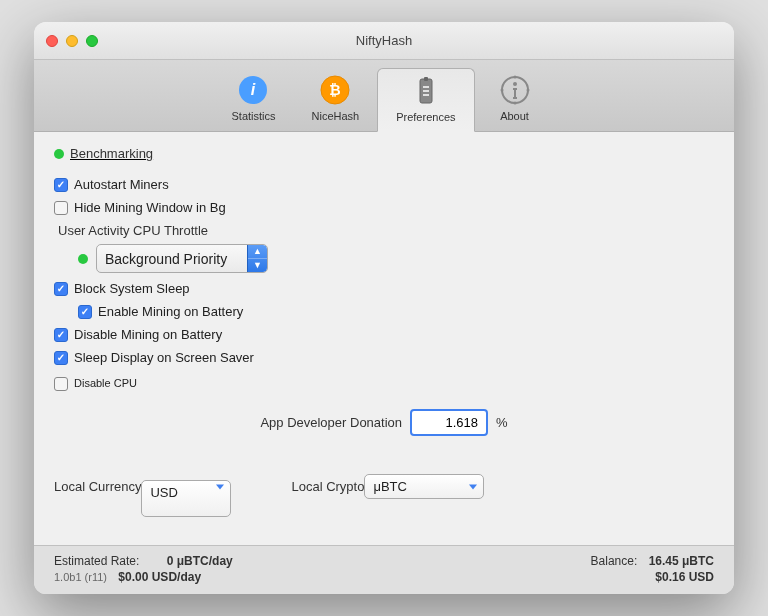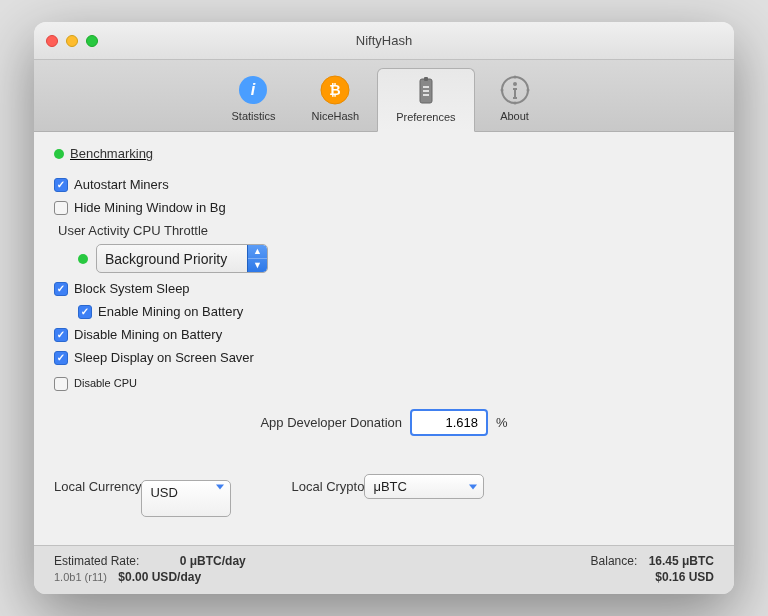--- a/index.html
+++ b/index.html
@@ -526,21 +526,21 @@
           <option>ETH</option>
         </select>
       </div>
     </div>
   </div>
 
   <div class="footer">
     <div class="footer-left">
       <div>
         <span>Estimated Rate:</span>
-        <span class="footer-bold" style="margin-left:23px;padding-left:14px;">0 μBTC/day</span>
+        <span class="footer-bold" style="margin-left:10px;padding-left:14px;">0 μBTC/day</span>
       </div>
       <div>
         <span class="footer-version">1.0b1 (r11)</span>
         <span class="footer-bold" style="margin-left:8px;">$0.00 USD/day</span>
       </div>
     </div>
     <div class="footer-right">
       <div>
         <span>Balance:</span>
         <span class="footer-bold" style="margin-left:8px;">16.45 μBTC</span>

